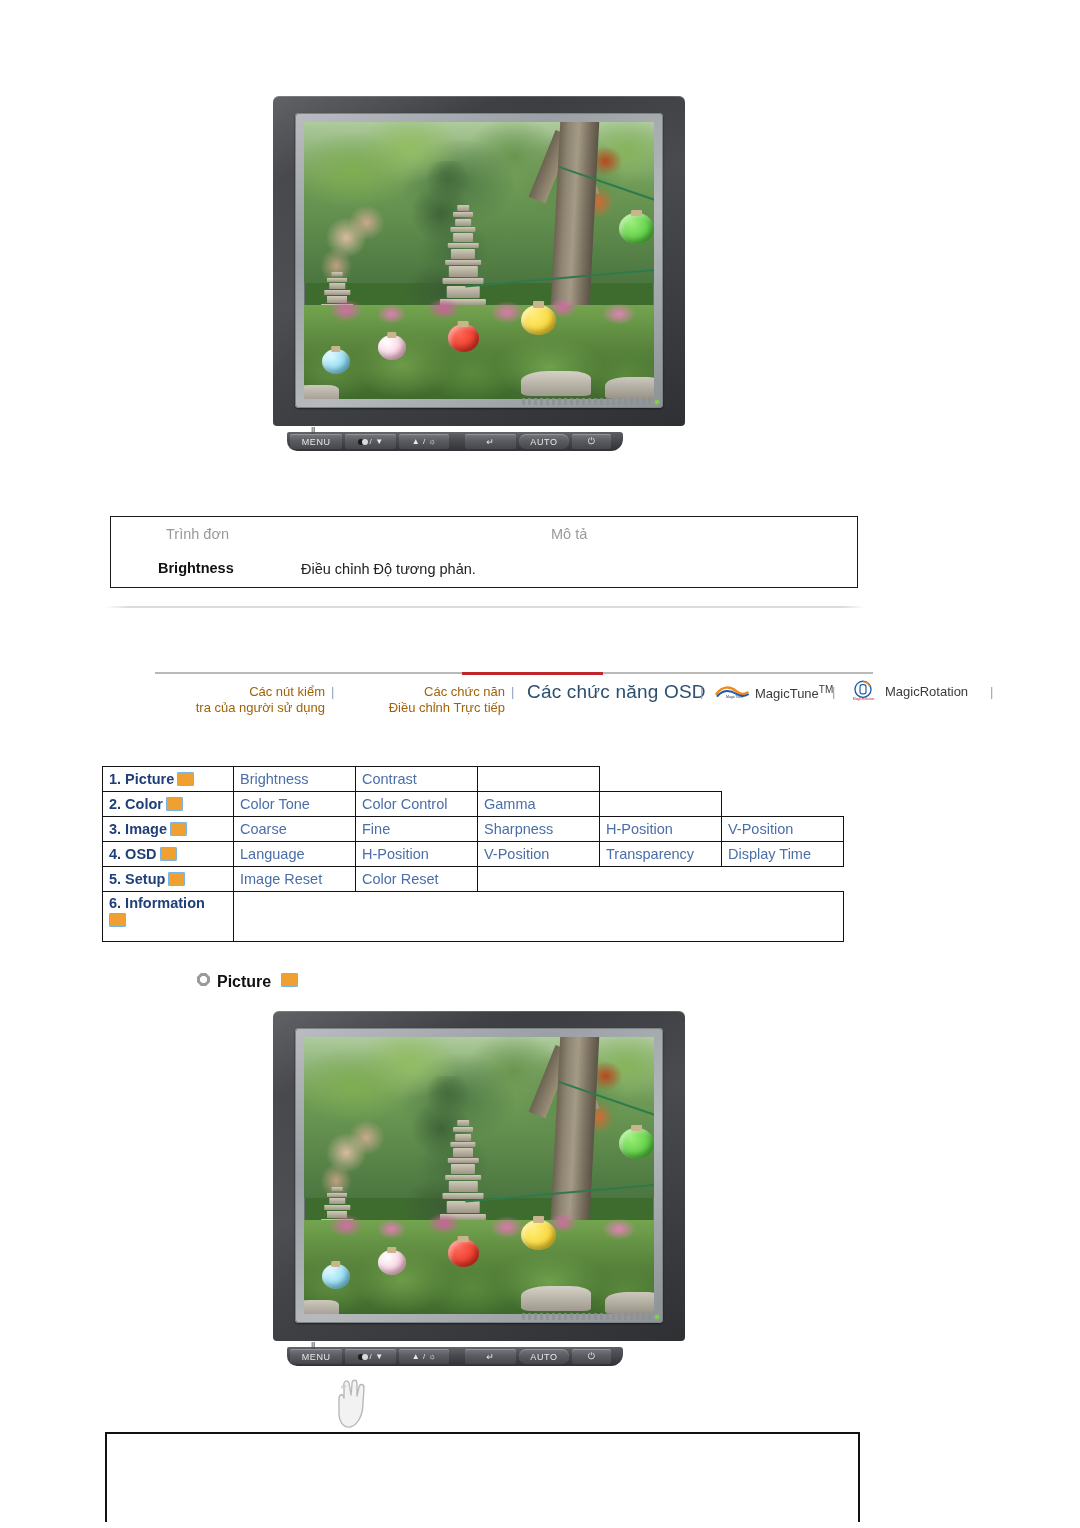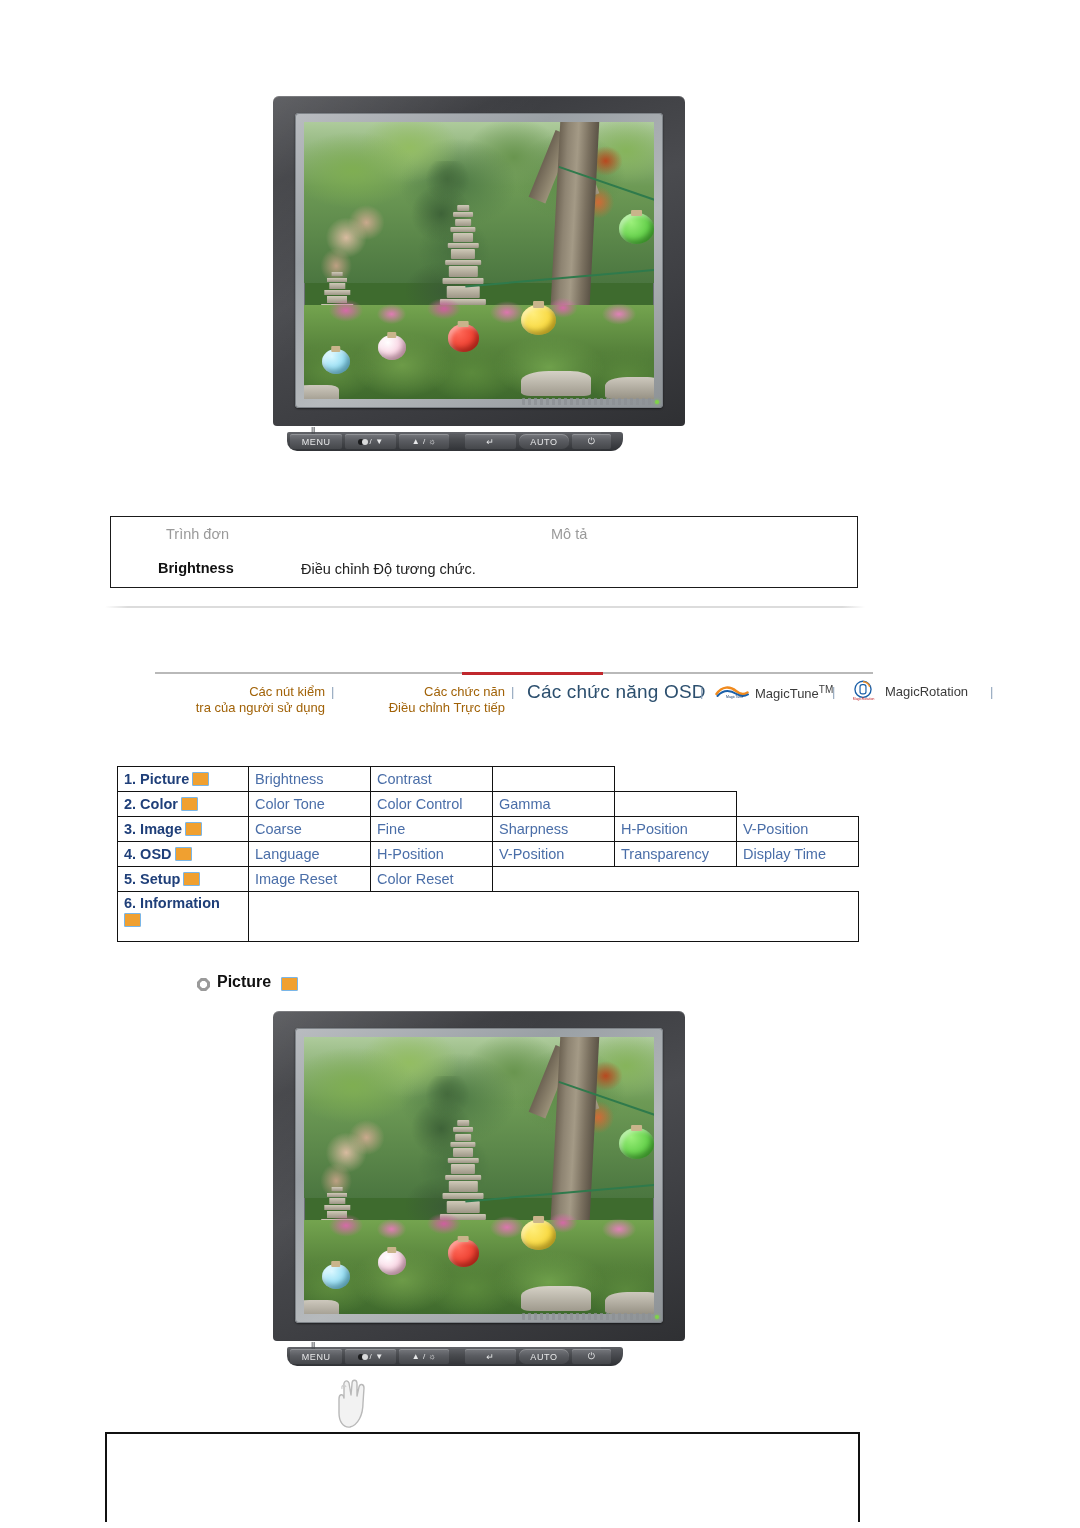--- a/index.html
+++ b/index.html
@@ -180,38 +180,38 @@
   .nav-active{ position:absolute; color:#2c4f6e; font-size:19px; letter-spacing:.2px; }
   .nav-label{ position:absolute; color:#3b3b3b; font-size:13px; }
   .tm{ font-size:10px; vertical-align:super; }
 
   
   .mt-logo{position:absolute; width:34px; height:15px;}
   
   .mr-logo{position:absolute; width:26px; height:22px;}
 
   
-  .osd{ position:absolute; left:117px; top:766px; border-collapse:collapse; }
+  .osd{ position:absolute; left:102px; top:766px; border-collapse:collapse; }
   .osd td{
     border:1.6px solid #121212;
     height:25px; padding:0 6px;
     color:#4a6ea8; font-size:14.5px;
     white-space:nowrap; vertical-align:middle;
     font-family:"Liberation Sans", sans-serif;
   }
   .osd td.lbl{ color:#1f3f79; font-weight:bold; width:131px; }
   .osd td.blank{ border:none; }
   .osd td.info{ height:50px; vertical-align:top; padding-top:3px; }
   .osd-ico{
     display:inline-block; width:17px; height:14px; vertical-align:-2px; margin-left:3px;
     background:#f0a030; border:1.5px solid #79b6e8; position:relative; border-radius:1px;
   }
 
   
-  .pic-head{ position:absolute; left:197px; top:973px; display:flex; align-items:flex-end; gap:7px; }
+  .pic-head{ position:absolute; left:197px; top:973px; display:flex; align-items:flex-start; gap:7px; }
   .pic-bullet{ width:13px; height:13px; background:#9a9a9a;
      clip-path:polygon(30% 0,70% 0,100% 30%,100% 70%,70% 100%,30% 100%,0 70%,0 30%);
      position:relative; }
   .pic-bullet:after{content:"";position:absolute;left:3px;top:3px;width:7px;height:7px;background:#fff;
      clip-path:polygon(30% 0,70% 0,100% 30%,100% 70%,70% 100%,30% 100%,0 70%,0 30%);}
   .pic-title{ font-size:16px; font-weight:bold; color:#111; }
 
   
   .bot-box{ position:absolute; left:105px; top:1432px; width:755px; height:90px;
             border:2px solid #111; border-bottom:none; }
@@ -299,21 +299,21 @@
   </div>
 </div>
 
 <div class="menu-table">
   <div class="mt-head">
     <div class="c1">Trình đơn</div>
     <div class="c2">Mô tả</div>
   </div>
   <div class="mt-row">
     <div class="c1">Brightness</div>
-    <div class="c2">Điều chỉnh Độ tương chức.</div>
+    <div class="c2">Điều chỉnh Độ tương phản.</div>
   </div>
 </div>
 
 <div class="hr-sep"></div>
 
 <div class="nav">
   <div class="nav-line"></div>
   <div class="nav-red"></div>
 
   <div class="nav-item" style="left:0px; top:12px; width:170px; text-align:right;">

